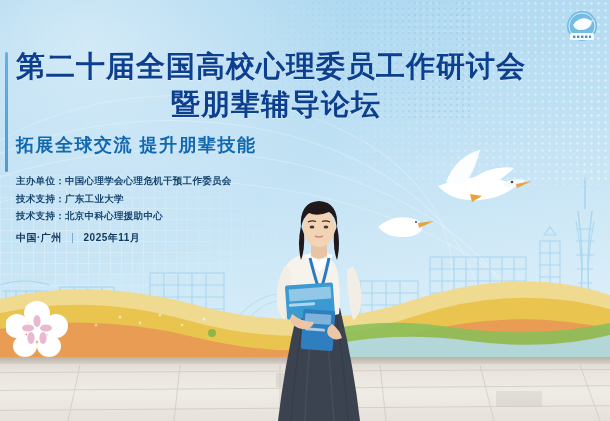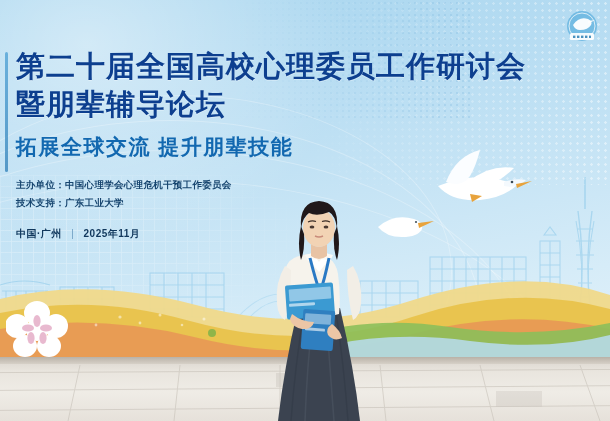--- a/index.html
+++ b/index.html
@@ -48,26 +48,26 @@
 
   
   .accent-bar{position:absolute;left:5px;top:52px;width:3px;height:120px;
     background:linear-gradient(180deg,#4a9fd4,#2f7fb8);opacity:.75;border-radius:2px;}
 
   
   .title-wrap{position:absolute;left:16px;top:52px;width:520px;}
   .t-line{color:#0d3f8f;font-weight:700;letter-spacing:1px;line-height:1.02;
     text-shadow:0 1px 0 rgba(255,255,255,.35);}
   .t1{font-size:29px;}
-  .t2{font-size:29px;margin-top:8px;}
-  .subtitle{margin-top:14px;color:#1268b0;font-weight:700;font-size:21px;letter-spacing:1.5px;}
+  .t2{font-size:29px;margin-top:8px;text-align:center;}
+  .subtitle{margin-top:14px;color:#1268b0;font-weight:700;font-size:18px;letter-spacing:1.5px;}
 
   .orgs{margin-top:15px;}
   .org-line{color:#17456f;font-size:9.5px;line-height:1.85;letter-spacing:.3px;font-weight:700;}
-  .place{margin-top:16px;color:#10375c;font-size:10px;font-weight:700;letter-spacing:.5px;}
+  .place{margin-top:6px;color:#10375c;font-size:10px;font-weight:700;letter-spacing:.5px;}
   .place .sep{display:inline-block;padding:0 6px;color:#6e9ec2;font-weight:400;}
 
   
   .logo-badge{position:absolute;right:9px;top:8px;width:38px;height:38px;}
 
   
   .dove{position:absolute;}
   .dove-a{right:72px;top:142px;width:118px;height:72px;}
   .dove-b{left:378px;top:205px;width:70px;height:40px;}
 
@@ -235,20 +235,21 @@
     <div class="accent-bar"></div>
 
     <div class="title-wrap">
       <div class="t-line t1">第二十届全国高校心理委员工作研讨会</div>
       <div class="t-line t2">暨朋辈辅导论坛</div>
       <div class="subtitle">拓展全球交流  提升朋辈技能</div>
 
       <div class="orgs">
         <div class="org-line">主办单位：中国心理学会心理危机干预工作委员会</div>
         <div class="org-line">技术支持：广东工业大学</div>
+        <div class="org-line">技术支持：北京中科心理援助中心</div>
       </div>
 
       <div class="place">
         <span>中国·广州</span>
         <span class="sep">|</span>
         <span>2025年11月</span>
       </div>
     </div>
 
     <svg class="logo-badge" viewBox="0 0 38 38">

